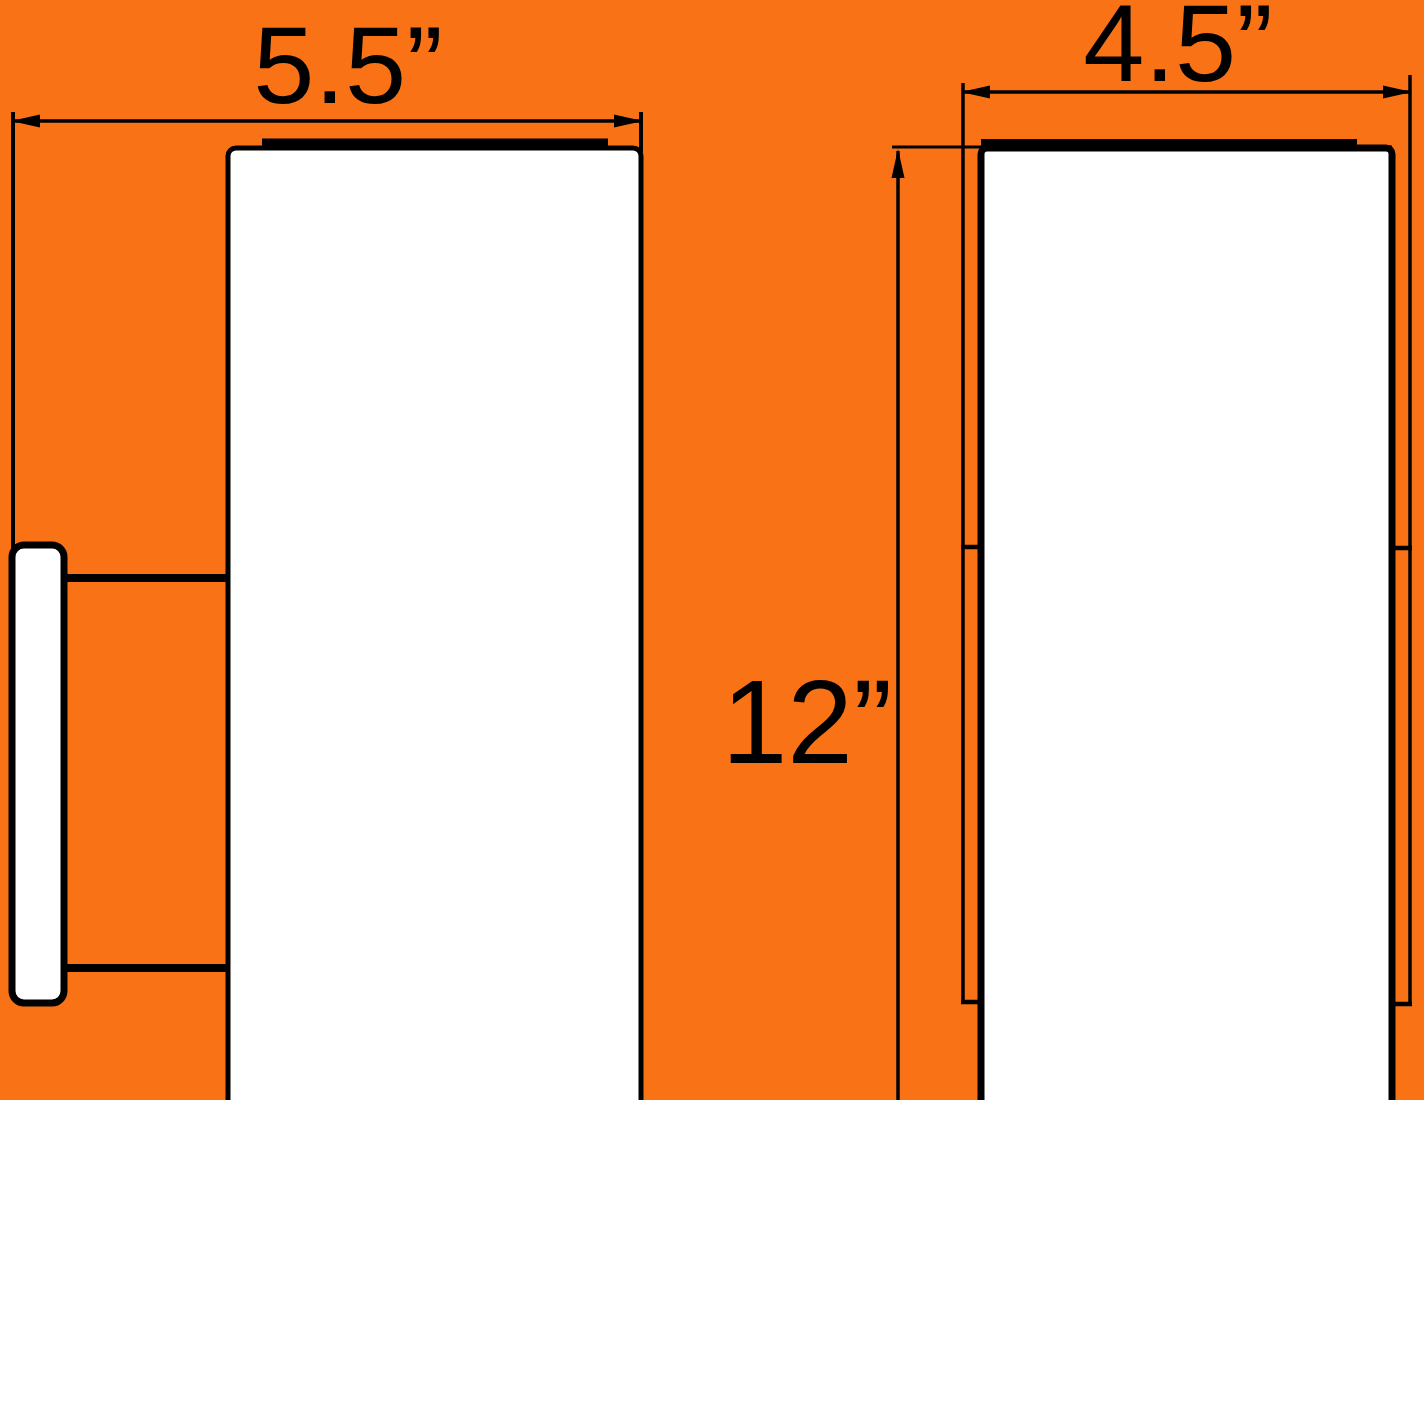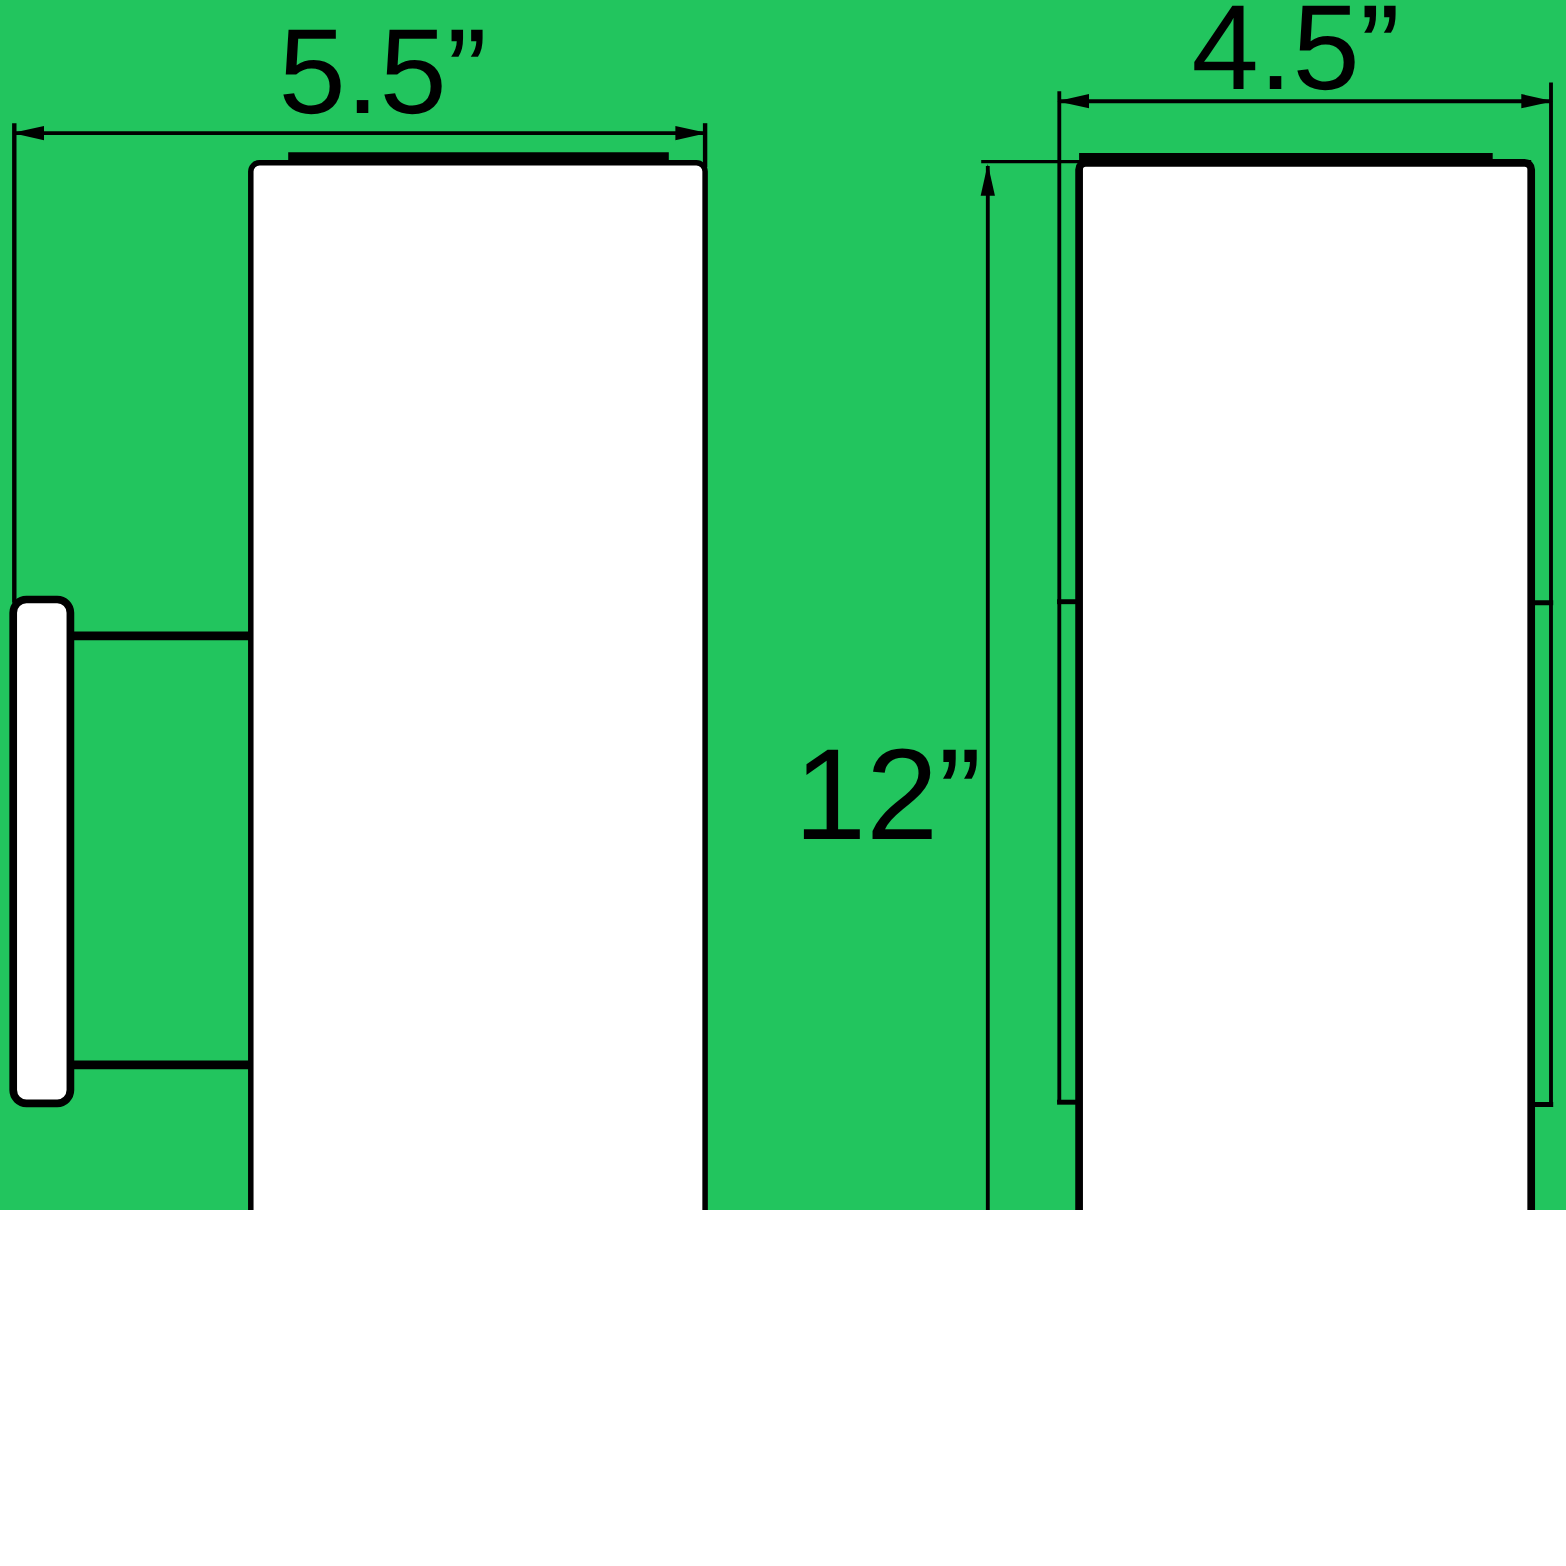--- a/index.html
+++ b/index.html
@@ -4,21 +4,21 @@
 <style>
   html, body {
     margin: 0;
     padding: 0;
     background: #ffffff;
   }
   .drawing-page {
     position: relative;
     width: 1424px;
     height: 1100px;
-    background: #22c55e;
+    background: #f97316;
     overflow: hidden;
   }
   svg {
     display: block;
   }
   .dim-text {
     font-family: "Liberation Sans", sans-serif;
     fill: #000000;
     text-anchor: middle;
   }

